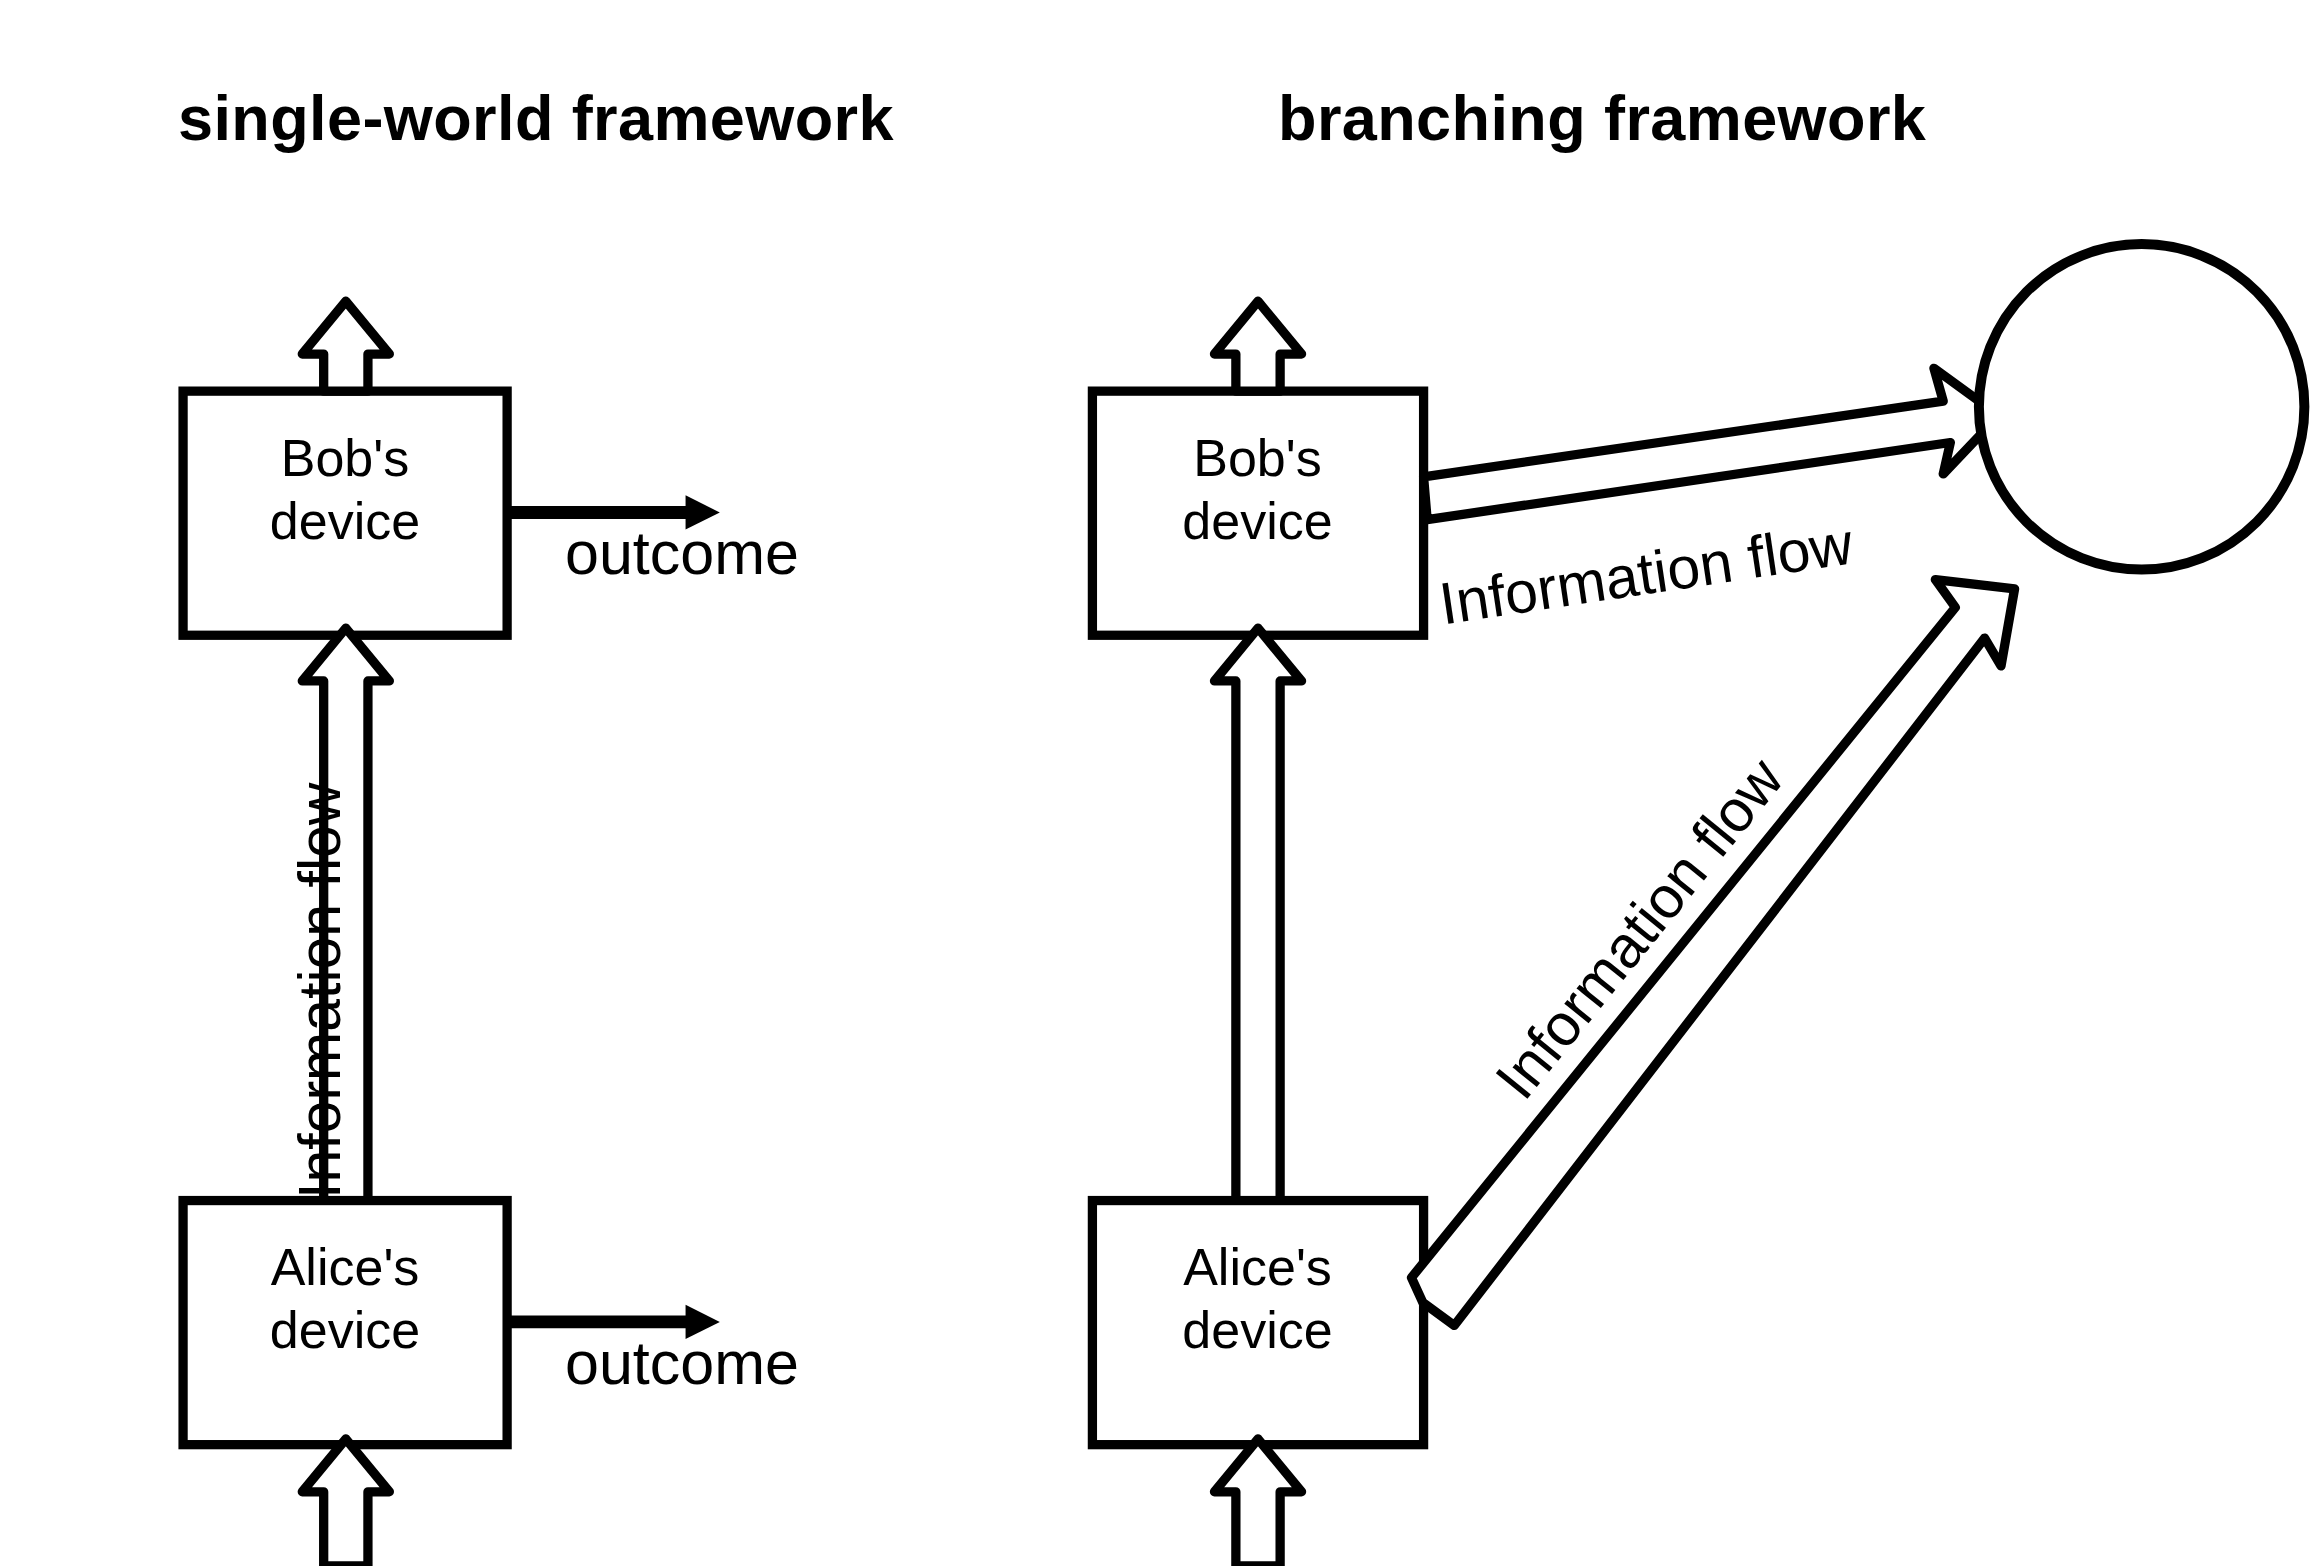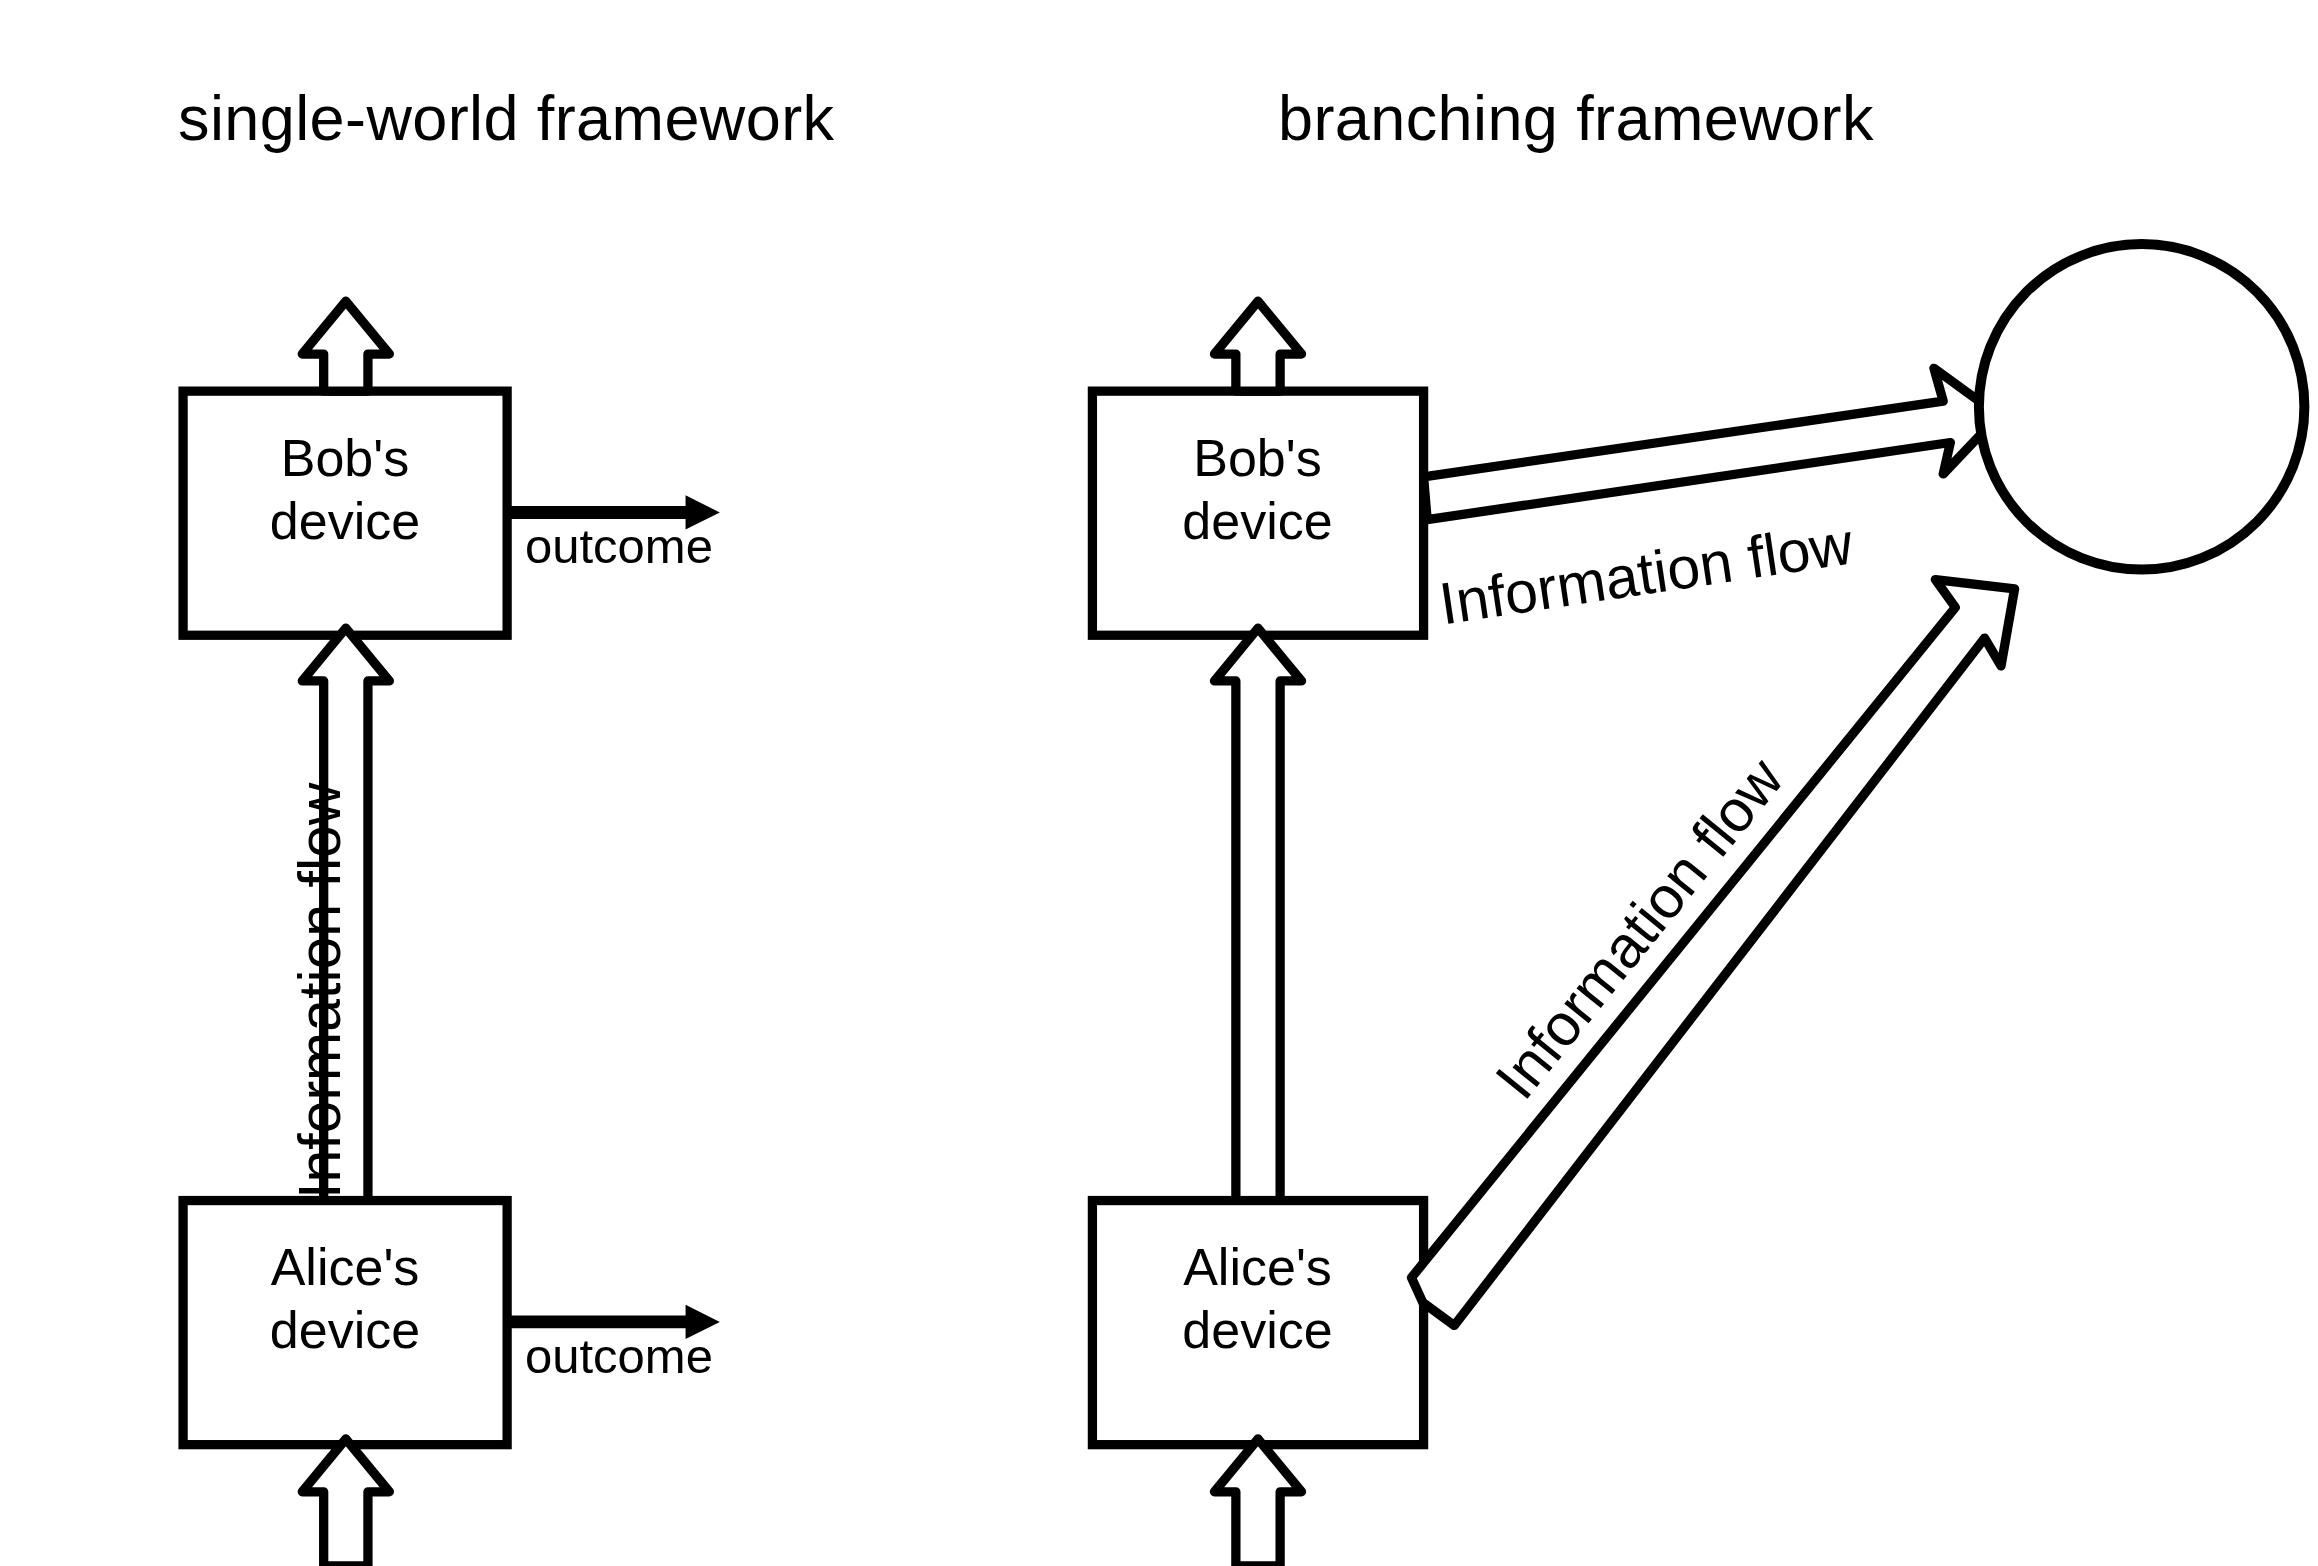--- a/index.html
+++ b/index.html
@@ -18,41 +18,42 @@
   #canvas {
     position: absolute;
     left: 0;
     top: 0;
     width: 2319px;
     height: 1566px;
   }
   .panel-title {
     position: absolute;
     font-size: 63px;
-    font-weight: 400;
+    font-weight: 700;
     color: #000000;
     white-space: nowrap;
     letter-spacing: 0.4px;
   }
   #title-left  { left: 178px;  top: 82px; }
   #title-right { left: 1278px; top: 82px; text-align: right; }
 
   .box-label {
     position: absolute;
     font-size: 52px;
     line-height: 1.22;
     text-align: center;
     white-space: pre-line;
     color: #000000;
   }
   .edge-label {
     position: absolute;
-    font-size: 49px;
+    font-size: 61px;
     white-space: nowrap;
     color: #000000;
+    margin-left: 40px;
   }
   .rot-label {
     position: absolute;
     font-size: 59px;
     white-space: nowrap;
     color: #000000;
     transform-origin: 0 0;
   }
 </style>
 </head>

